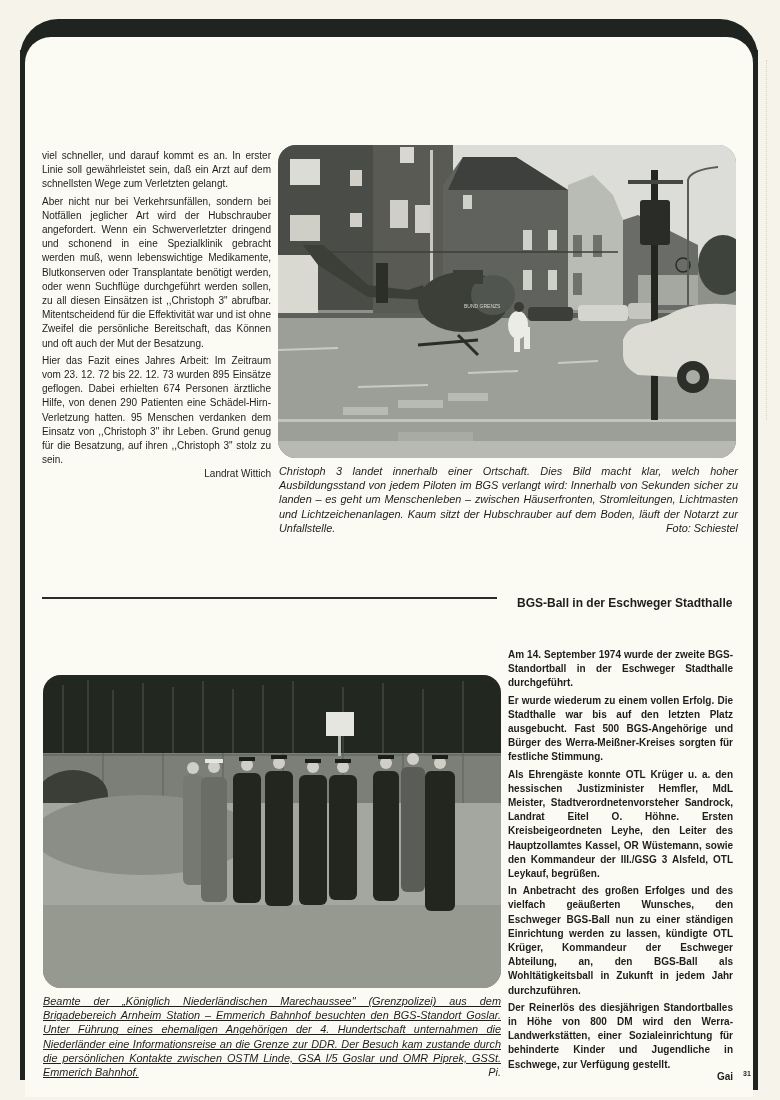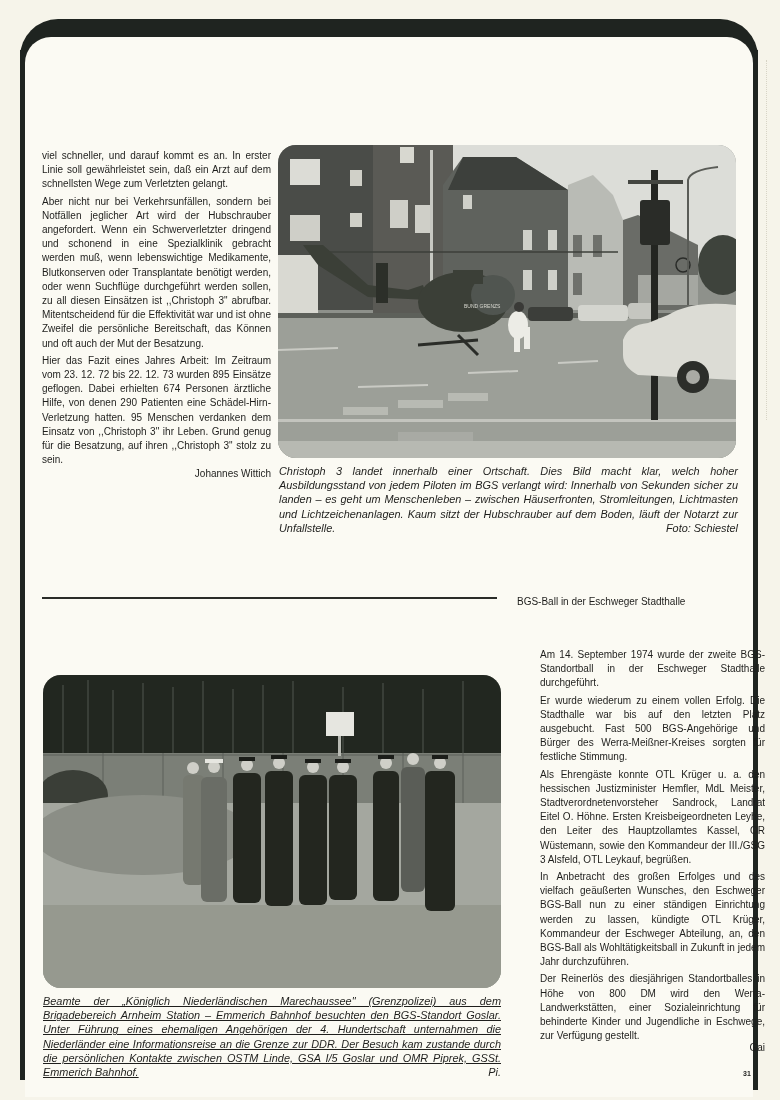--- a/index.html
+++ b/index.html
@@ -22,25 +22,25 @@
     }
 
     .col-text {
       position: absolute; font-size: 10px; line-height: 14.2px; text-align: justify;
       hyphens: manual;
     }
     .col-text p { margin-bottom: 3px; }
     .col-text .sig { text-align: right; }
 
     #article1 { left: 42px; top: 149px; width: 229px; }
-    #article2 { left: 540px; top: 648px; width: 225px; }
+    #article2 { left: 508px; top: 648px; width: 225px; font-weight: bold; }
 
     .headline {
       position: absolute; left: 517px; top: 596px; width: 225px;
-      font-weight: normal; font-size: 10px;
+      font-weight: bold; font-size: 12px;
     }
 
     .rule {
       position: absolute; left: 42px; top: 597px; width: 455px; height: 2px; background: #2a2c28;
     }
 
     .photo {
       position: absolute; border-radius: 18px; overflow: hidden;
     }
     #photo1 { left: 278px; top: 145px; width: 458px; height: 313px; }
@@ -67,21 +67,21 @@
 <div class="frame-top"></div>
 <div class="frame-left"></div>
 <div class="frame-right"></div>
 <div class="frame-inner"></div>
 <div class="margin-marks"></div>
 
 <div class="col-text" id="article1">
   <p>viel schneller, und darauf kommt es an. In erster Linie soll gewährleistet sein, daß ein Arzt auf dem schnellsten Wege zum Verletzten gelangt.</p>
   <p>Aber nicht nur bei Verkehrsunfällen, sondern bei Notfällen jeglicher Art wird der Hubschrauber angefordert. Wenn ein Schwerverletzter dringend und schonend in eine Spezialklinik gebracht werden muß, wenn lebenswichtige Medikamente, Blutkonserven oder Transplantate benötigt werden, oder wenn Suchflüge durchgeführt werden sollen, zu all diesen Einsätzen ist ,,Christoph 3" abrufbar. Mitentscheidend für die Effektivität war und ist ohne Zweifel die persönliche Bereitschaft, das Können und oft auch der Mut der Besatzung.</p>
   <p style="margin-bottom:0">Hier das Fazit eines Jahres Arbeit: Im Zeitraum vom 23. 12. 72 bis 22. 12. 73 wurden 895 Einsätze geflogen. Dabei erhielten 674 Personen ärztliche Hilfe, von denen 290 Patienten eine Schädel-Hirn-Verletzung hatten. 95 Menschen verdanken dem Einsatz von ,,Christoph 3" ihr Leben. Grund genug für die Besatzung, auf ihren ,,Christoph 3" stolz zu sein.</p>
-  <p class="sig">Johannes Wittich</p>
+  <p class="sig">Landrat Wittich</p>
 </div>
 
 <div class="photo" id="photo1">
   <svg width="458" height="313" viewBox="0 0 458 313">
     <rect width="458" height="313" fill="#8e918b"></rect>
 
     <rect x="150" y="0" width="308" height="120" fill="#dcddd8"></rect>
 
     <polygon points="0,0 95,0 95,165 0,165" fill="#4a4c48"></polygon>
     <polygon points="95,0 175,0 175,170 95,170" fill="#5a5a55"></polygon>

